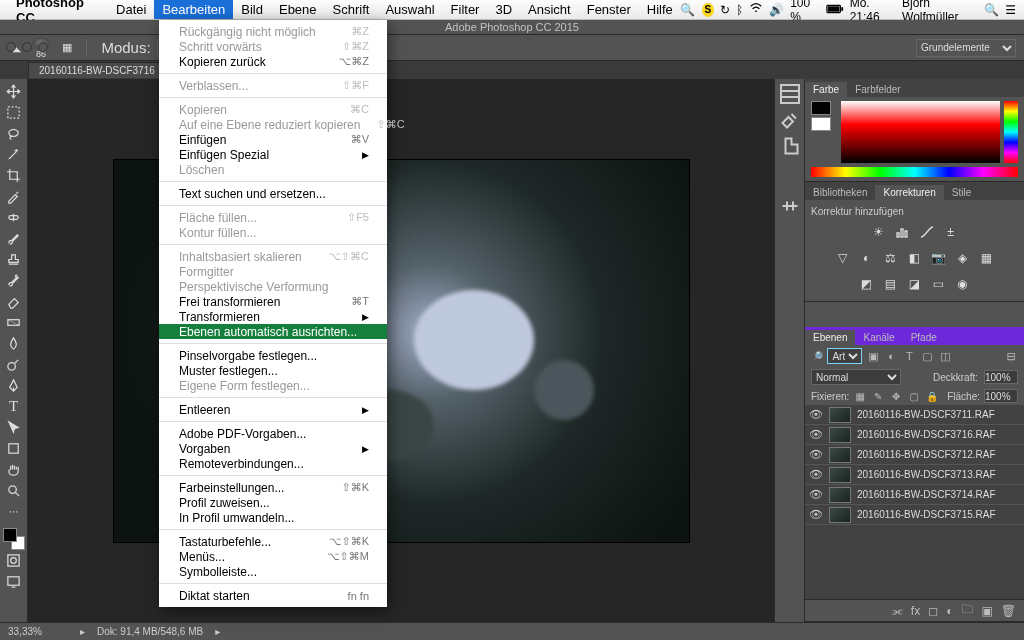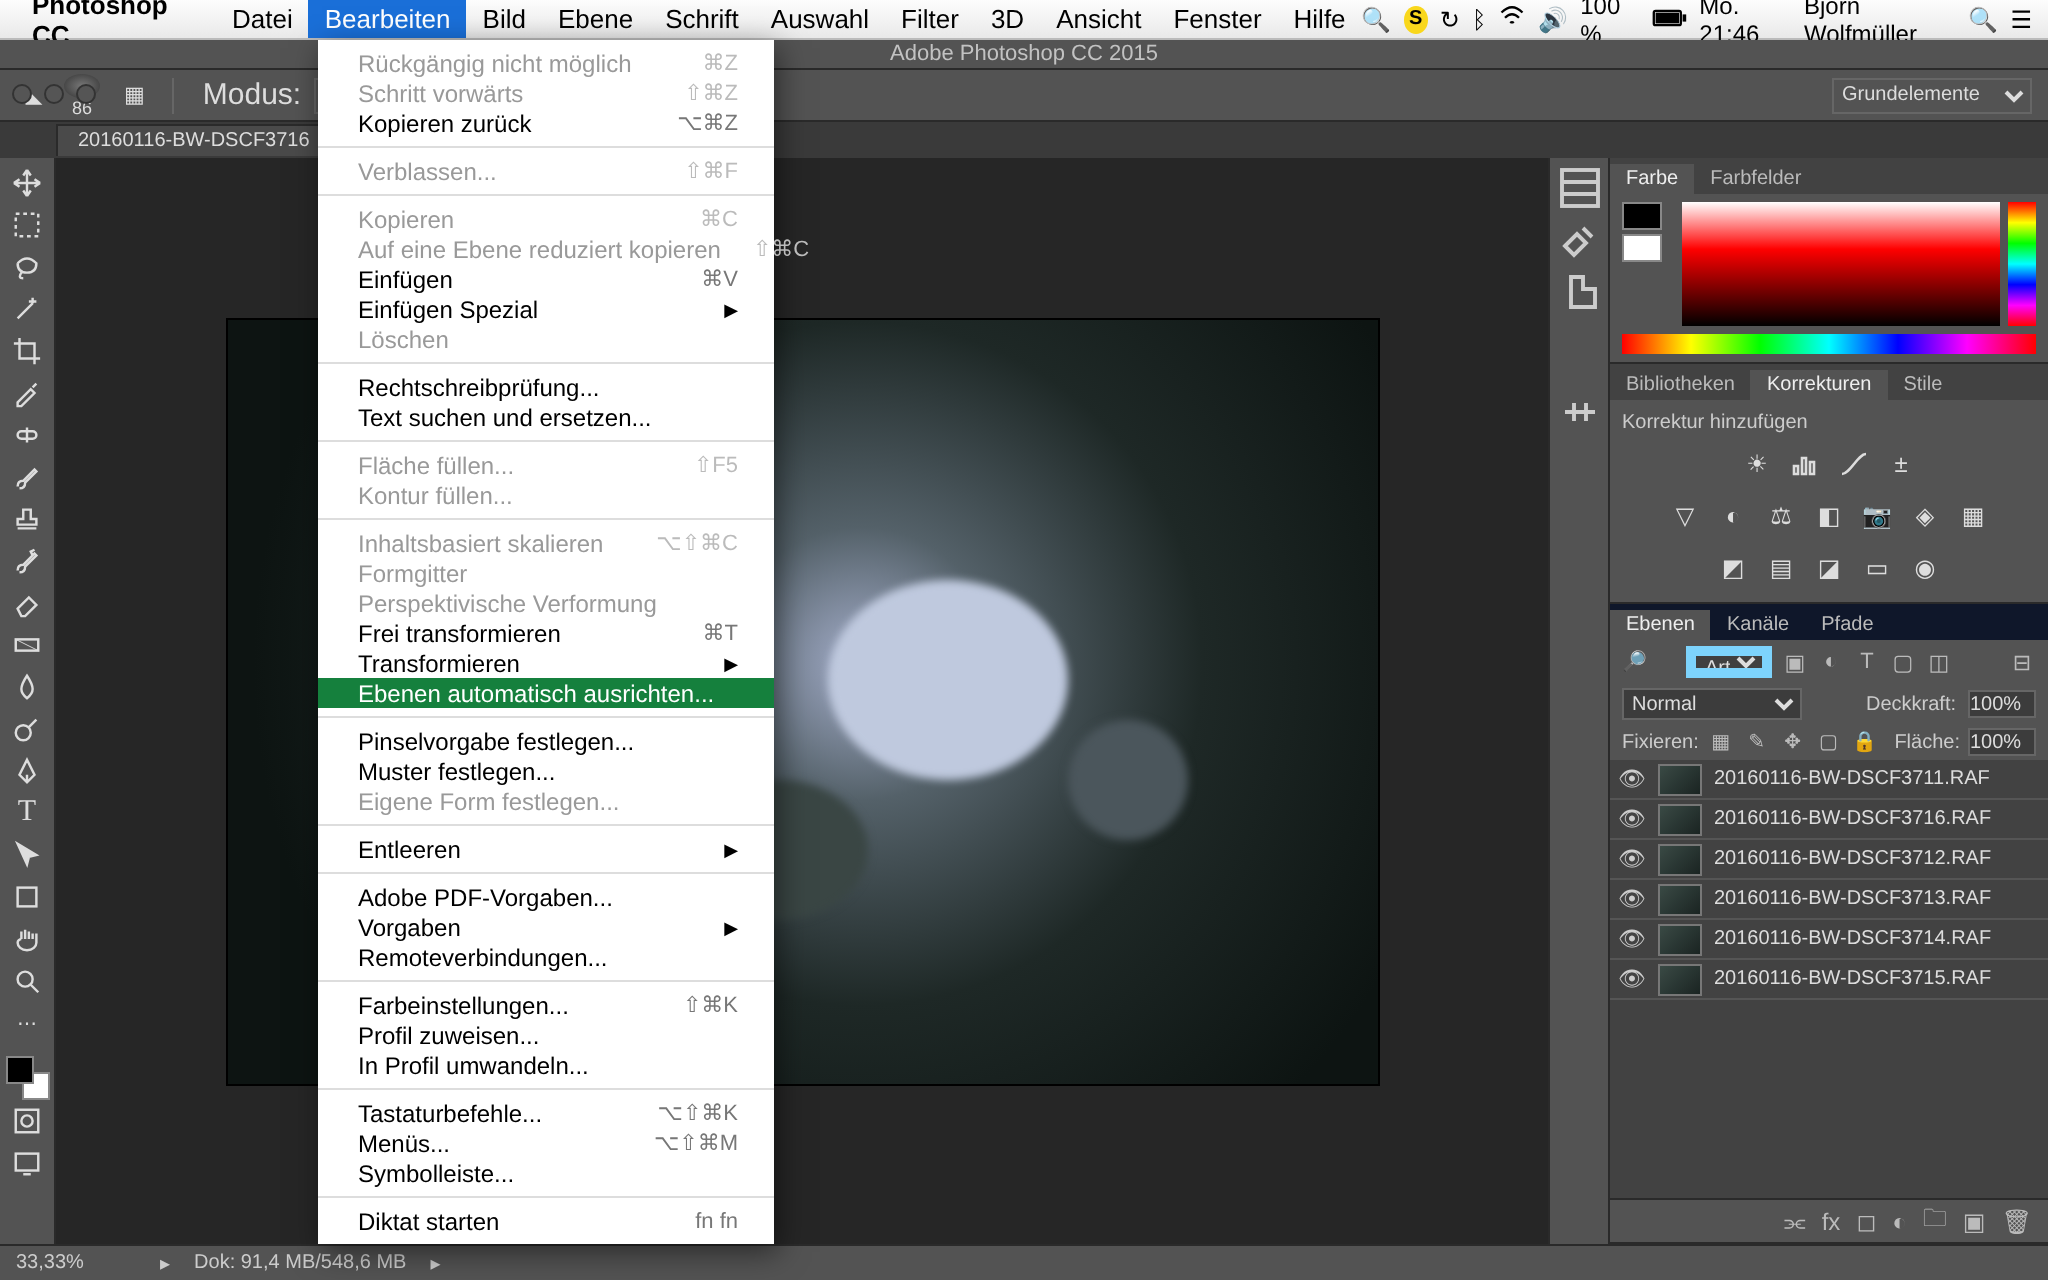--- a/index.html
+++ b/index.html
@@ -72,23 +72,23 @@
   .colorpanel .hue { width:14px; height:62px; background:linear-gradient(to bottom,#f00,#ff0,#0f0,#0ff,#00f,#f0f,#f00); }
   .colorbar { height:10px; background:linear-gradient(to right,#f00,#ff0,#0f0,#0ff,#00f,#f0f,#f00); margin:0 6px 4px;}
 
   
   .iconrow { display:flex; gap:6px; padding:4px 0; justify-content:center; }
   .iconrow .ico { width:18px; height:18px; display:flex; align-items:center; justify-content:center; color:#ddd; font-size:12px; }
   .iconrow .ico svg{ width:16px; height:16px;}
 
   
   .layerspanel { flex:1; display:flex; flex-direction:column; }
-  .layerspanel .tabs { display:flex; background:#0f172a; height:18px; }
+  .layerspanel .tabs { display:flex; background:#6d28d9; height:18px;margin-top:25px; }
   .layersfilter { display:flex; align-items:center; padding:3px 6px; gap:4px; }
-  .layersfilter select { background:#404040; color:#ddd; border:5px solid #7dd3fc; font-size:10px; height:16px;margin-left:16px; }
+  .layersfilter select { background:#404040; color:#ddd; border:1px solid #7dd3fc; font-size:10px; height:16px; }
   .layersfilter .ficon { width:14px; height:14px; color:#bbb; font-size:11px; display:flex; align-items:center; justify-content:center;}
   .blendrow { display:flex; align-items:center; padding:2px 6px; gap:6px; font-size:10px; }
   .blendrow select { background:#3c3c3c;color:#ddd;border:1px solid #666;font-size:10px;height:16px; flex:0 0 90px;}
   .blendrow .label{color:#ccc;}
   .blendrow input{ width:34px; background:#3c3c3c;color:#ddd;border:1px solid #666;font-size:10px;height:14px;}
   .lockrow { display:flex; align-items:center; padding:2px 6px; gap:4px; font-size:10px;justify-content:center;}
   .lockrow .licon{ width:14px; height:14px; color:#bbb; display:flex;align-items:center;justify-content:center;}
   .lockrow .spacer{flex:1;}
   .layerslist { flex:1; background:#424242; overflow:auto; }
   .layer { display:flex; align-items:center; height:20px; border-bottom:1px solid #555; padding:0 4px; gap:6px;}
@@ -510,23 +510,20 @@
     </div>
     <div class="mi">
       <span>Einfügen Spezial</span>
       <span class="sub" style="font-size: 9px;">▶</span>
     </div>
     <div class="mi disabled">
       <span>Löschen</span>
     </div>
     <hr>
     <div class="mi">
-      <span>Rechtschreibprüfung...</span>
-    </div>
-    <div class="mi">
       <span>Text suchen und ersetzen...</span>
     </div>
     <hr>
     <div class="mi disabled">
       <span>Fläche füllen...</span>
       <span class="shortcut">⇧F5</span>
     </div>
     <div class="mi disabled">
       <span>Kontur füllen...</span>
     </div>

